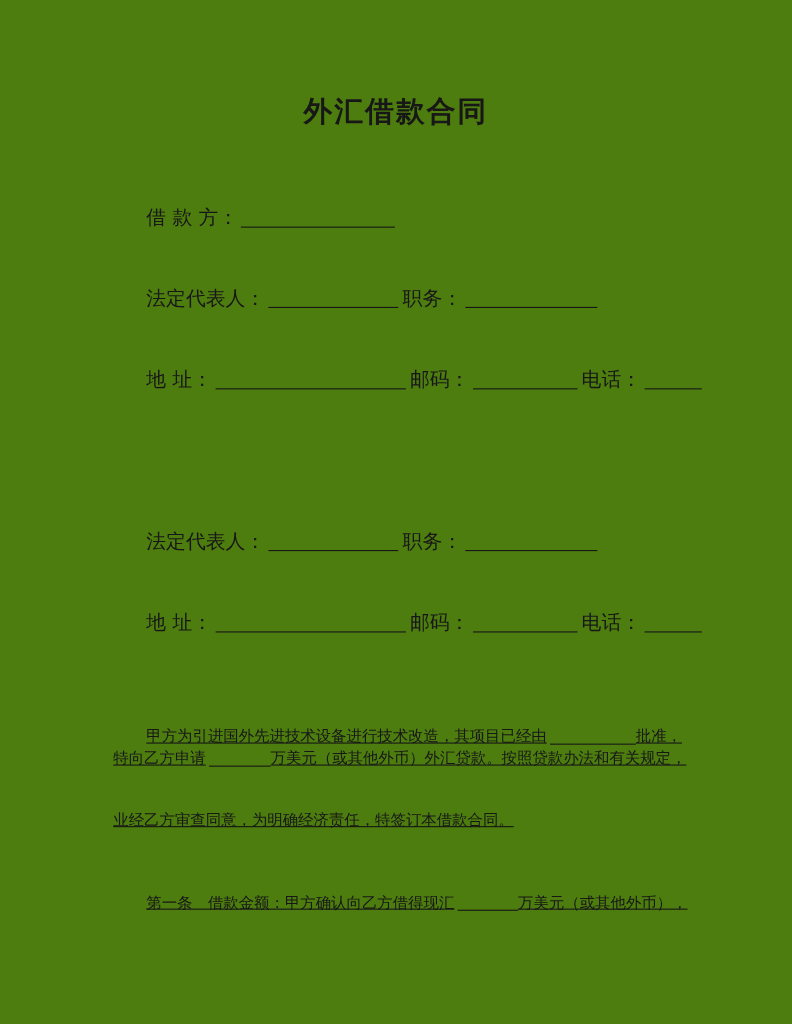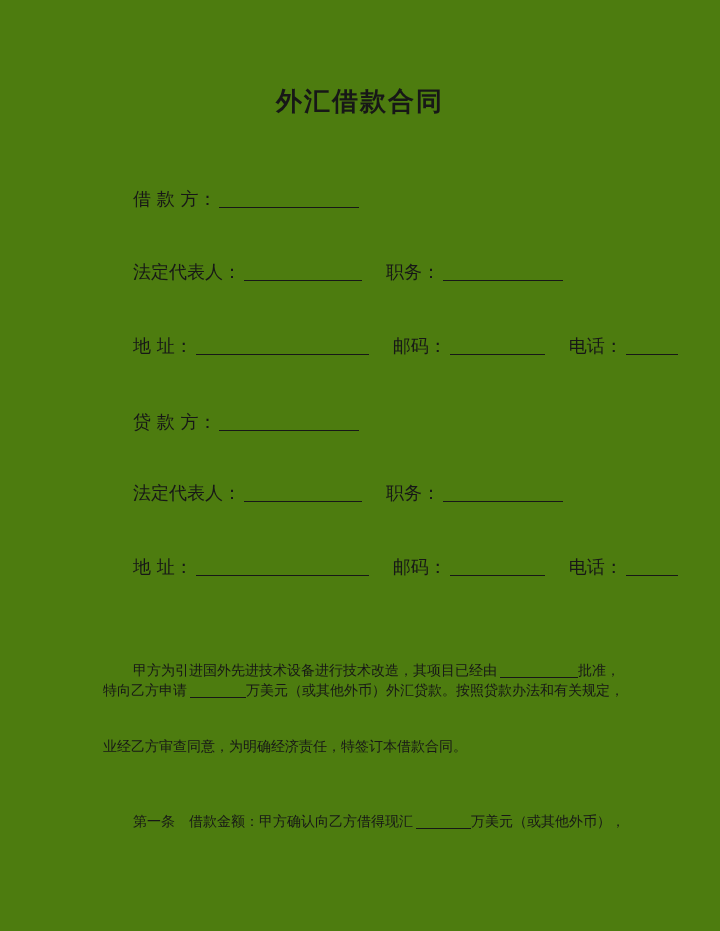--- a/index.html
+++ b/index.html
@@ -30,30 +30,31 @@
     line-height:1;
     white-space:nowrap;
   }
   .para{
     position:absolute;
     left:103px;
     width:520px;
     font-size:14px;
     line-height:1.3;
     white-space:nowrap;
+    text-decoration:underline;
   }
   .indented{padding-left:30px;}
   .blank{
     display:inline-block;
     height:14px;
     border-bottom:1px solid #171717;
     vertical-align:-3px;
     margin-left:3px;
   }
-  .g{margin-left:24px;}
+  .g{margin-left:4px;}
   .w140{width:140px;}
   .w118{width:118px;}
   .w120{width:120px;}
   .w173{width:173px;}
   .w95{width:95px;}
   .w52{width:52px;}
   .w78{width:78px;}
   .w56{width:56px;}
   .w55{width:55px;}
 </style>
@@ -69,23 +70,20 @@
   </div>
 
   <div class="row" style="top:263px">
     <span>法定代表人：</span><span class="blank w118"></span><span class="g">职务：</span><span class="blank w120"></span>
   </div>
 
   <div class="row" style="top:337px">
     <span>地 址：</span><span class="blank w173"></span><span class="g">邮码：</span><span class="blank w95"></span><span class="g">电话：</span><span class="blank w52"></span>
   </div>
 
-  <div class="row" style="top:413px">
-    <span>贷 款 方：</span><span class="blank w140"></span>
-  </div>
 
   <div class="row" style="top:484px">
     <span>法定代表人：</span><span class="blank w118"></span><span class="g">职务：</span><span class="blank w120"></span>
   </div>
 
   <div class="row" style="top:558px">
     <span>地 址：</span><span class="blank w173"></span><span class="g">邮码：</span><span class="blank w95"></span><span class="g">电话：</span><span class="blank w52"></span>
   </div>
 
   <div class="para indented" style="top:661px">

